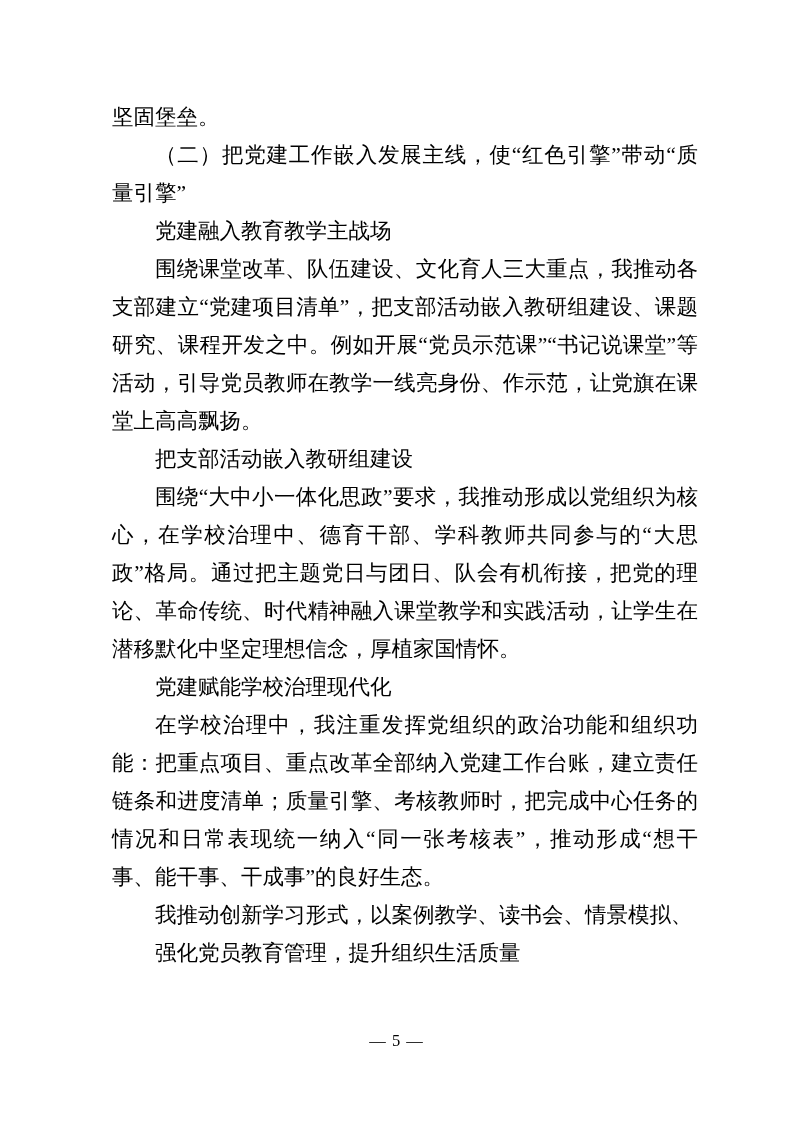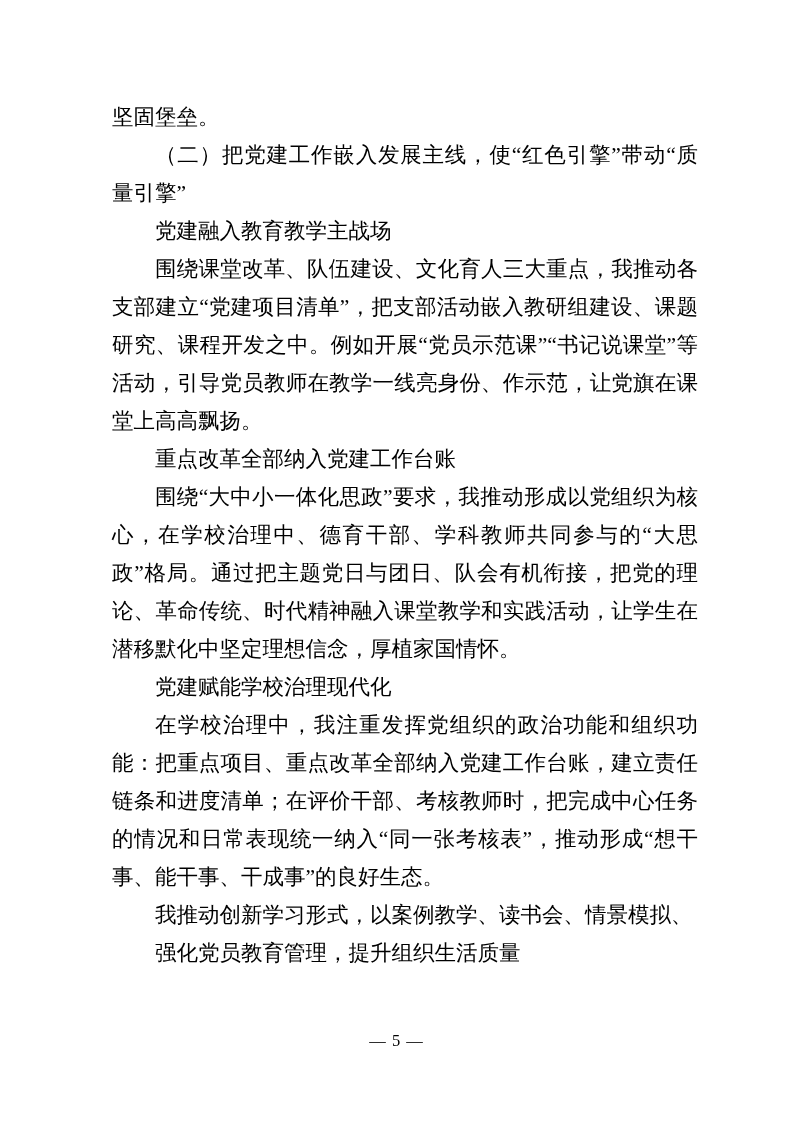--- a/index.html
+++ b/index.html
@@ -55,21 +55,21 @@
 </style>
 </head>
 <body>
 
 <div class="page">
   <div class="content">
     <p class="body-text">坚固堡垒。</p>
     <p class="heading">（二）把党建工作嵌入发展主线，使“红色引擎”带动“质量引擎”</p>
     <p class="indent">党建融入教育教学主战场</p>
     <p class="indent">围绕课堂改革、队伍建设、文化育人三大重点，我推动各支部建立“党建项目清单”，把支部活动嵌入教研组建设、课题研究、课程开发之中。例如开展“党员示范课”“书记说课堂”等活动，引导党员教师在教学一线亮身份、作示范，让党旗在课堂上高高飘扬。</p>
-    <p class="indent">重点改革全部纳入党建工作台账</p>
+    <p class="indent">把支部活动嵌入教研组建设</p>
     <p class="indent">围绕“大中小一体化思政”要求，我推动形成以党组织为核心，在学校治理中、德育干部、学科教师共同参与的“大思政”格局。通过把主题党日与团日、队会有机衔接，把党的理论、革命传统、时代精神融入课堂教学和实践活动，让学生在潜移默化中坚定理想信念，厚植家国情怀。</p>
     <p class="indent">党建赋能学校治理现代化</p>
-    <p class="indent">在学校治理中，我注重发挥党组织的政治功能和组织功能：把重点项目、重点改革全部纳入党建工作台账，建立责任链条和进度清单；在评价干部、考核教师时，把完成中心任务的情况和日常表现统一纳入“同一张考核表”，推动形成“想干事、能干事、干成事”的良好生态。</p>
+    <p class="indent">在学校治理中，我注重发挥党组织的政治功能和组织功能：把重点项目、重点改革全部纳入党建工作台账，建立责任链条和进度清单；质量引擎、考核教师时，把完成中心任务的情况和日常表现统一纳入“同一张考核表”，推动形成“想干事、能干事、干成事”的良好生态。</p>
     <p class="indent">我推动创新学习形式，以案例教学、读书会、情景模拟、</p>
     <p class="indent">强化党员教育管理，提升组织生活质量</p>
   </div>
   <div class="footer">— 5 —</div>
 </div>
 
 </body></html>

